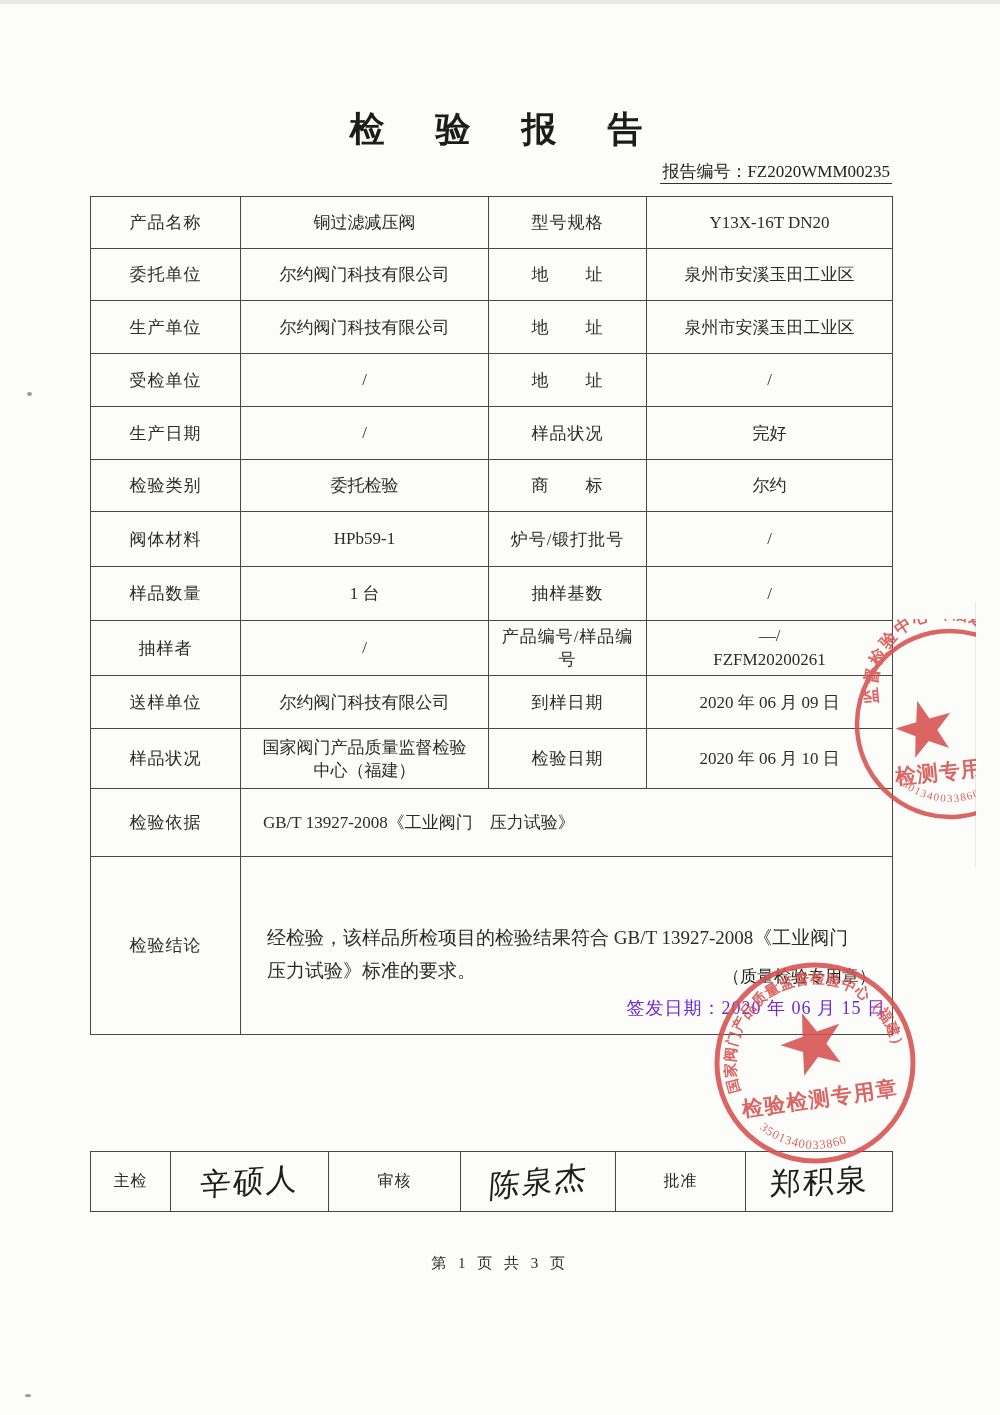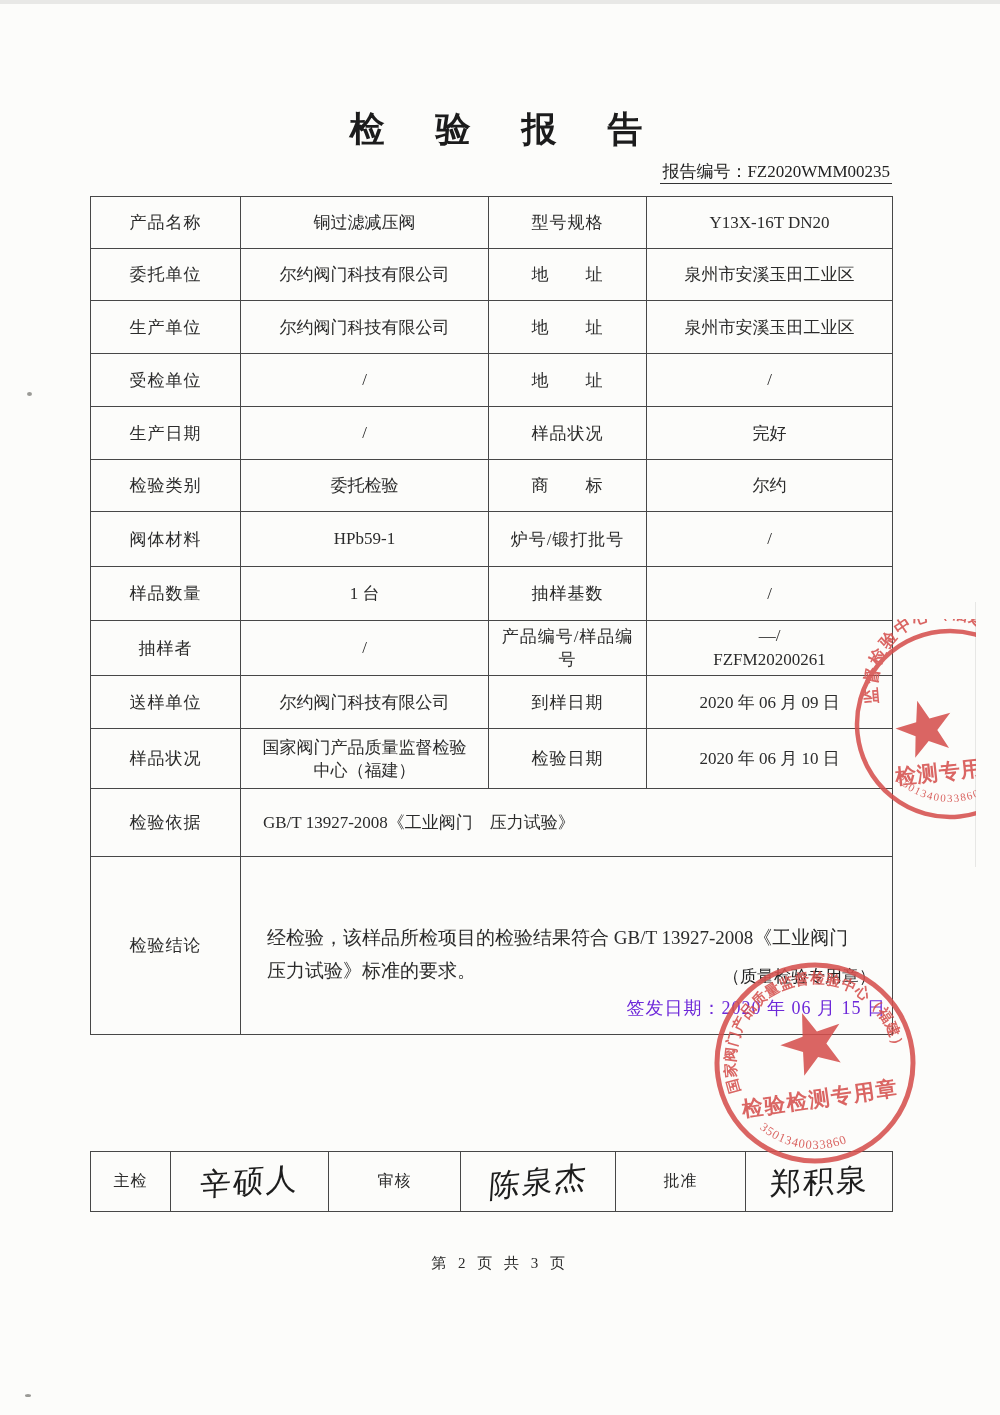--- a/index.html
+++ b/index.html
@@ -189,21 +189,21 @@
       <td class="lbl">主检</td>
       <td><span class="sig-name">辛硕人</span></td>
       <td class="lbl">审核</td>
       <td><span class="sig-name n2">陈泉杰</span></td>
       <td class="lbl">批准</td>
       <td><span class="sig-name n3">郑积泉</span></td>
     </tr>
   </tbody>
     </table>
 
-  <div class="page-footer">第 2 页 共 3 页</div>
+  <div class="page-footer">第 1 页 共 3 页</div>
 
   <div class="edge-stamp-clip">
     <svg class="stamp" width="210" height="210" viewBox="0 0 210 210">
       <defs>
         <path id="arcEtop" d="M 37.4 86.9 A 70 70 0 1 1 172.6 86.9" fill="none"></path>
         <path id="arcEbot" d="M 34.3 138 A 78 78 0 0 0 175.7 138" fill="none"></path>
       </defs>
       <g stroke="#d5504d" fill="#d5504d" transform="rotate(-6 105 105)">
         <circle cx="105" cy="105" r="93" fill="none" stroke-width="4.5"></circle>
         <text font-size="16.5" font-weight="bold" stroke="none" letter-spacing="2">

